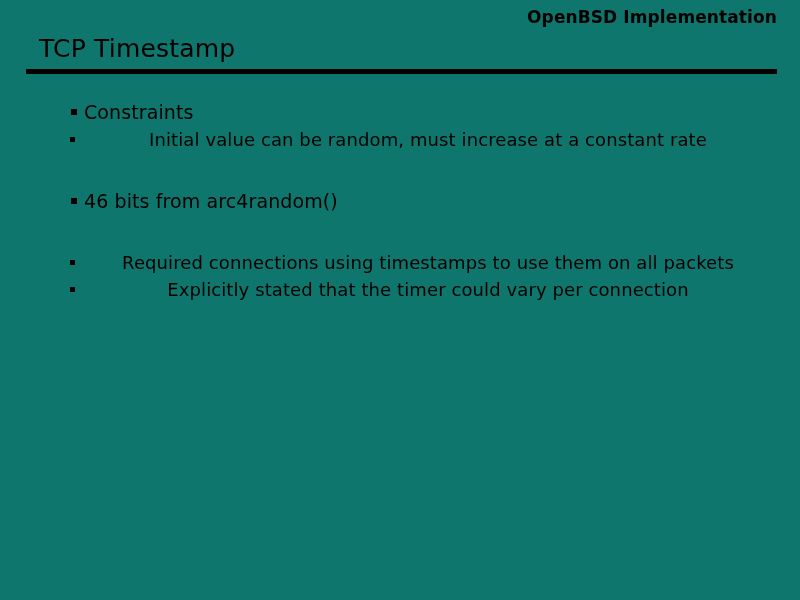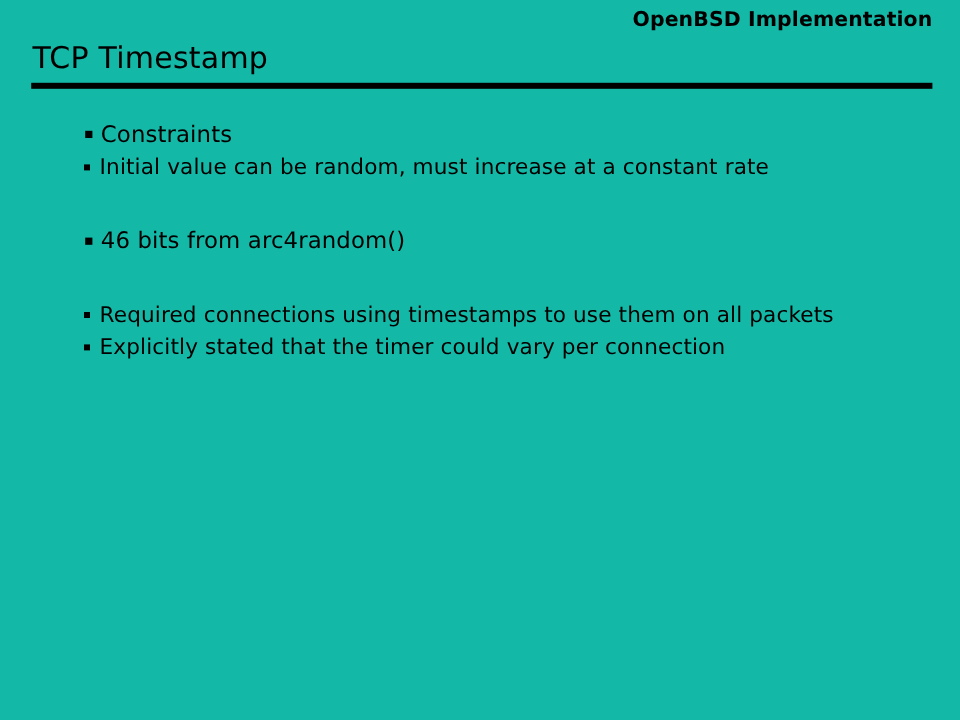--- a/index.html
+++ b/index.html
@@ -13,21 +13,21 @@
     font-family: "DejaVu Sans", sans-serif;
     color: #000000;
     overflow: hidden;
   }
 
   .slide {
     position: relative;
     width: 800px;
     height: 600px;
     box-sizing: border-box;
-    background: #14b8a6;
+    background: #0f766e;
   }
 
   
   .slide-header {
     position: absolute;
     top: 6px;
     left: 27px;
     right: 23px;
     height: 64px;
   }
@@ -36,21 +36,21 @@
     text-align: right;
     font-size: 17px;
     font-weight: bold;
     line-height: 22px;
     letter-spacing: 0.1px;
     white-space: nowrap;
   }
 
   .slide-title {
     position: absolute;
-    left: 0;
+    left: 12px;
     top: 28px;
     font-size: 25px;
     font-weight: normal;
     line-height: 30px;
     white-space: nowrap;
     letter-spacing: 0.2px;
   }
 
   .title-rule {
     position: absolute;
@@ -104,20 +104,21 @@
     height: 6px;
     background: #000000;
   }
 
   
   li.lvl2 {
     padding-left: 83px;
     font-size: 18px;
     line-height: 27px;
     letter-spacing: 0.1px;
+    text-align: center;
   }
   li.lvl2 > .marker {
     position: absolute;
     left: 70px;
     top: 11px;
     width: 5px;
     height: 5px;
     background: #000000;
   }
 

